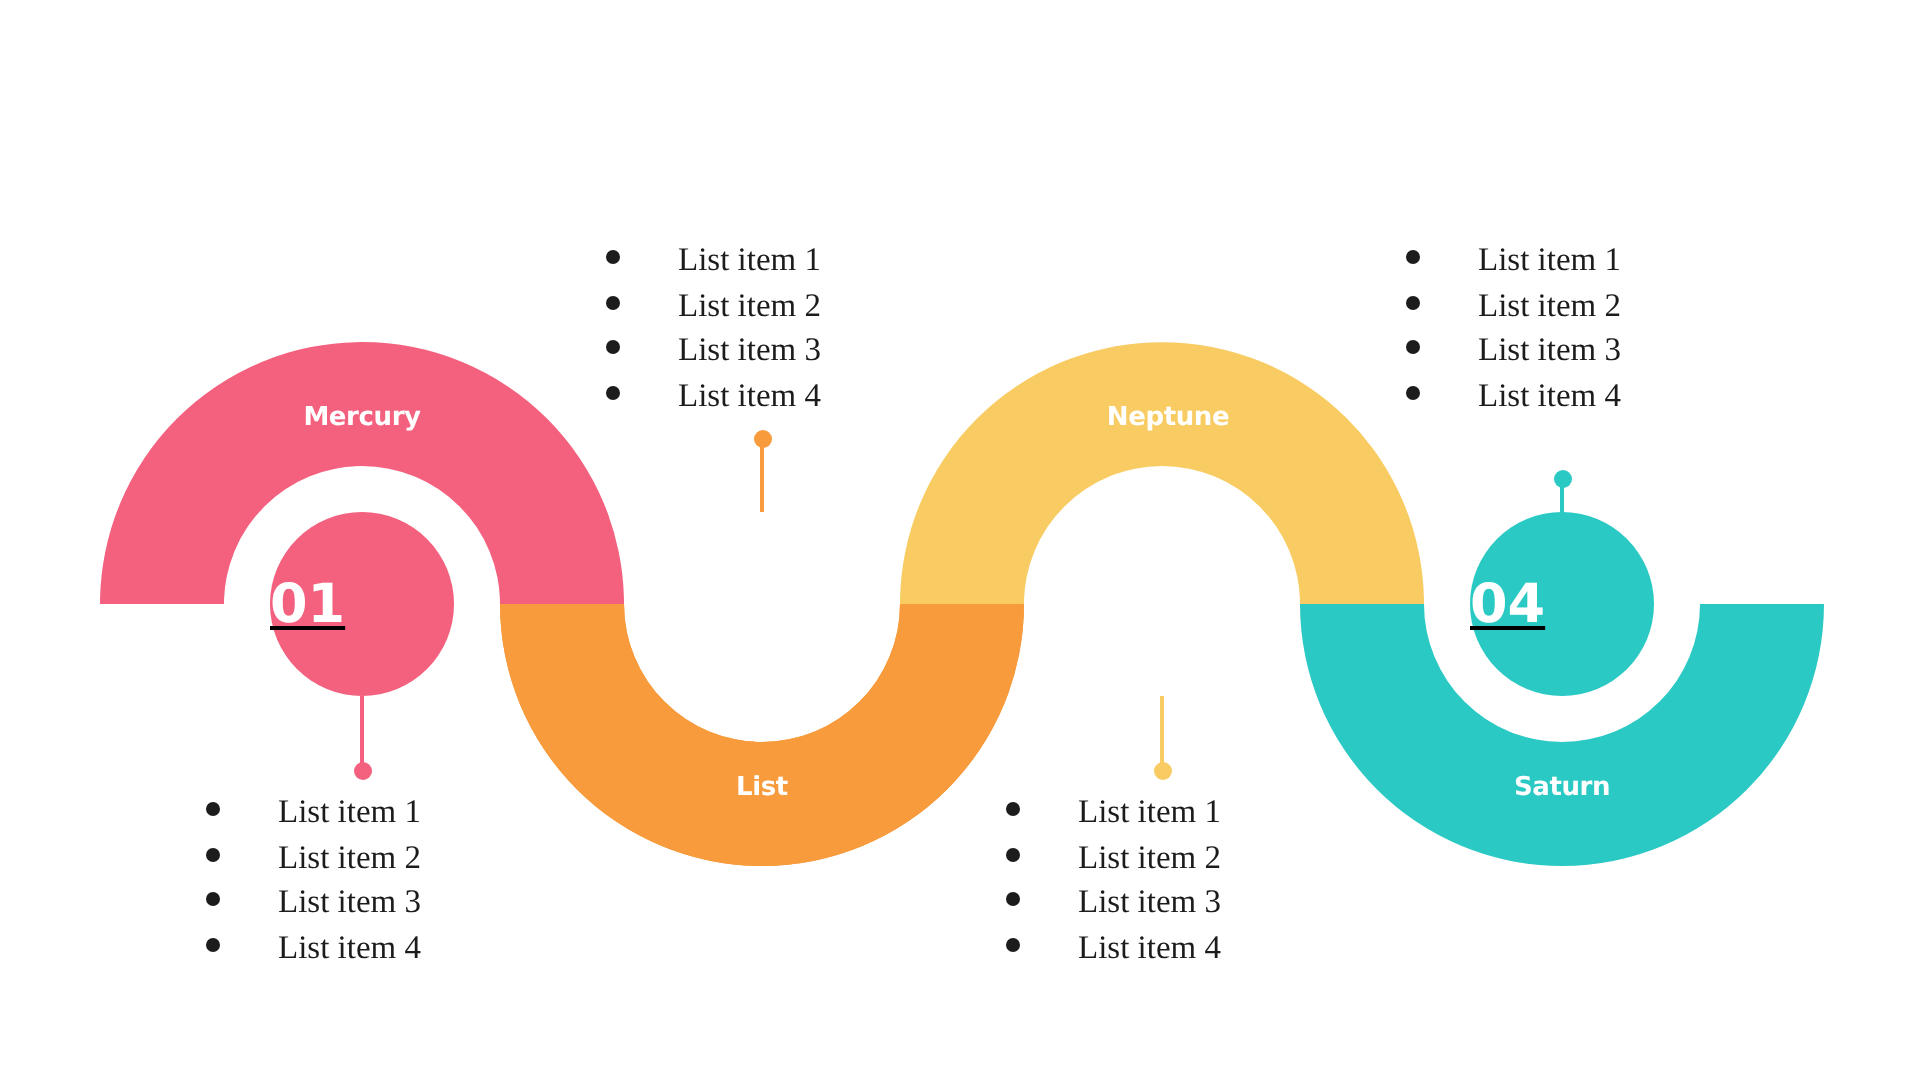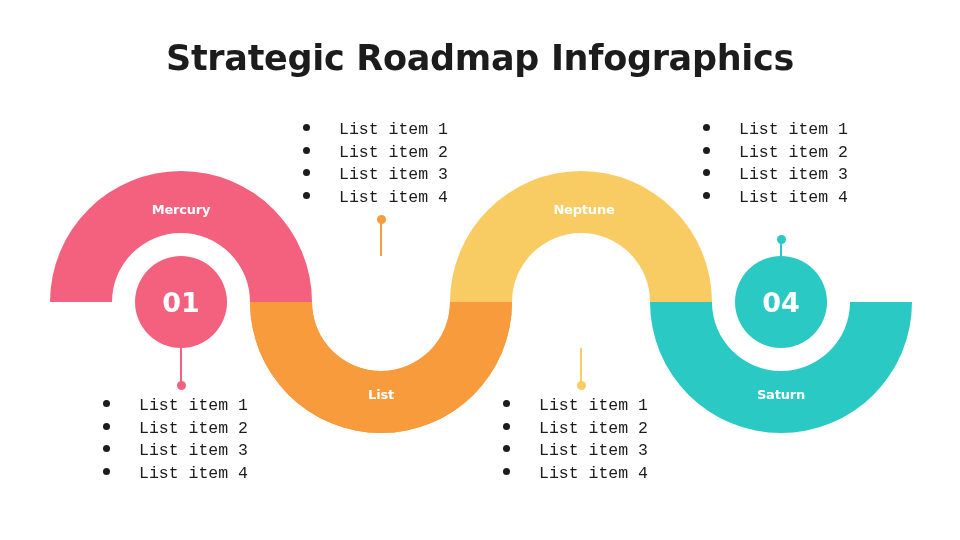--- a/index.html
+++ b/index.html
@@ -51,22 +51,23 @@
   
   .step-circle {
     position: absolute;
     width: 92px;
     height: 92px;
     margin-left: -46px;
     margin-top: -46px;
     border-radius: 50%;
     display: flex;
     align-items: center;
-    justify-content: center;
+    justify-content: flex-start;
     box-sizing: border-box;
+    text-decoration: underline;
   }
   .step-number {
     font-family: "DejaVu Sans", sans-serif;
     font-weight: bold;
     font-size: 27px;
     color: #ffffff;
     letter-spacing: 0px;
     line-height: 1;
   }
 
@@ -113,32 +114,31 @@
   .bullet-dot {
     width: 7px;
     height: 7px;
     border-radius: 50%;
     background: #1c1c1c;
     flex: 0 0 auto;
     position: relative;
     top: -3px;
   }
   .bullet-text {
-    font-family: Liberation Mono, monospace;
+    font-family: Liberation Serif, serif;
     font-size: 16.5px;
     color: #1c1c1c;
     margin-left: 29px;
   }
 </style>
 </head>
 <body>
 
 <div id="slide">
 
-  <div id="page-title">Strategic Roadmap Infographics</div>
 
   <svg id="wave-graphic" viewBox="0 0 960 540" width="960" height="540" xmlns="http://www.w3.org/2000/svg">
     <defs>
 
       <clipPath id="clip-top">
           <rect x="0" y="0" width="960" height="302"></rect>
         </clipPath>
 
       <clipPath id="clip-bottom">
           <rect x="0" y="302" width="960" height="238"></rect>

